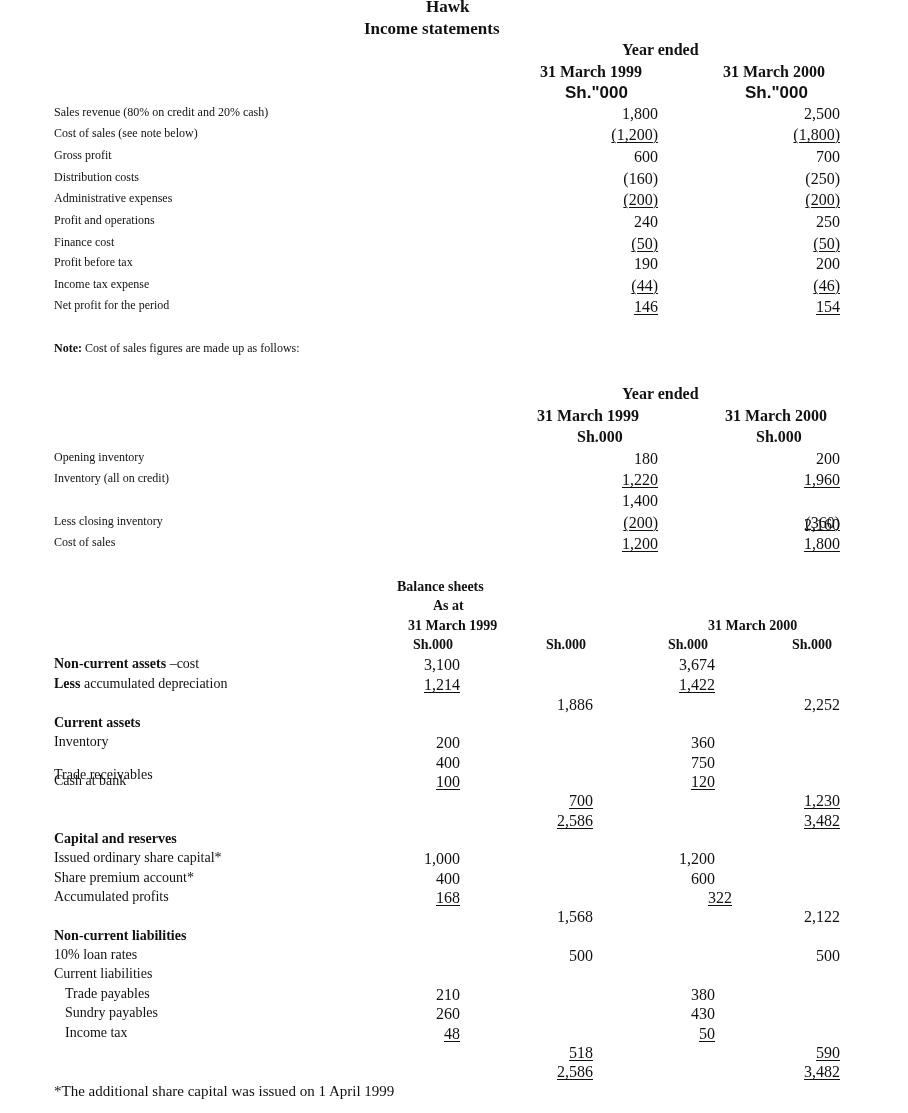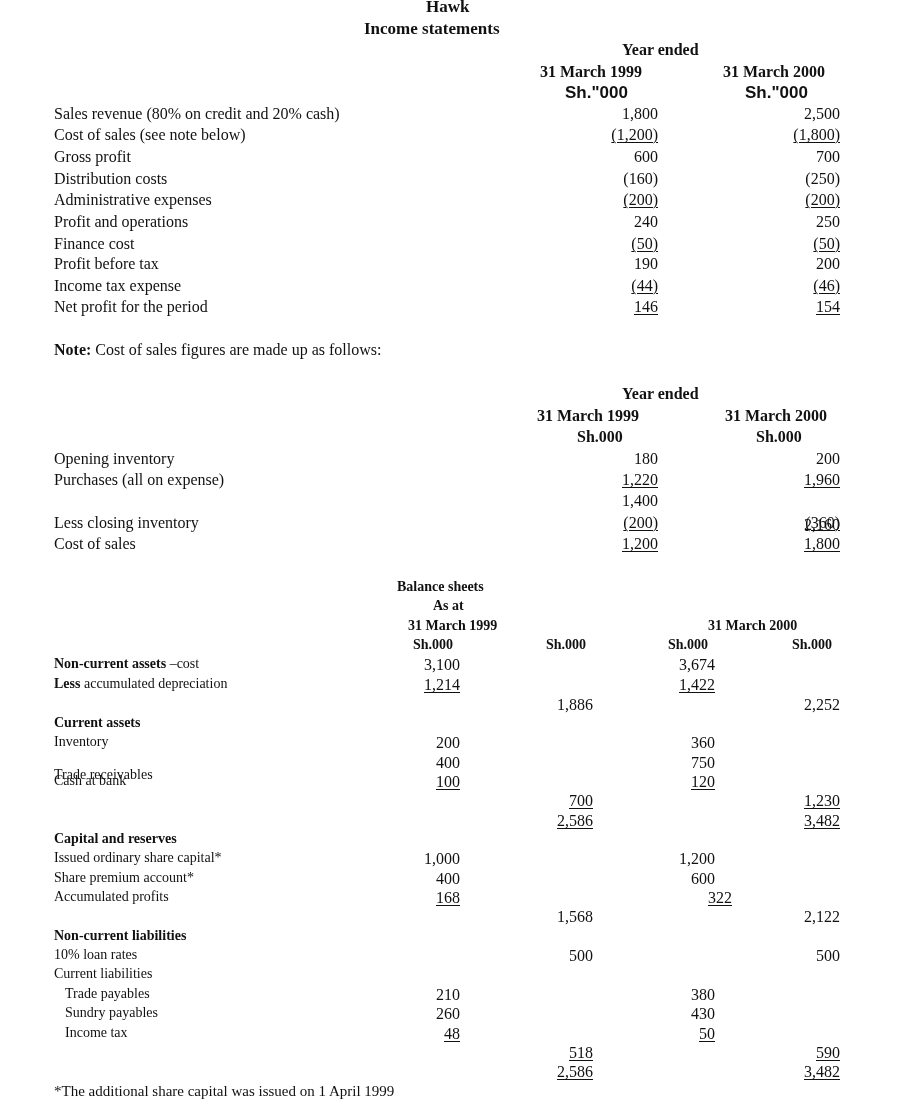--- a/index.html
+++ b/index.html
@@ -2,21 +2,21 @@
 <html><head>
   <meta charset="utf-8">
   <style>
     html, body { margin: 0; padding: 0; background: #ffffff; }
     body {
       width: 908px; height: 1113px; position: relative; overflow: hidden;
       font-family: "Liberation Serif", "DejaVu Serif", serif;
       color: #111111;
     }
     .t { position: absolute; white-space: nowrap; line-height: 1; }
-    .lbl { font-size: 16px; }
+    .lbl { font-size: 12px; }
     .num { font-size: 16px; text-align: right; }
     .bold { font-weight: bold; }
     .sans { font-family: "Liberation Sans", "DejaVu Sans", sans-serif; font-weight: bold; font-size: 17px; }
     .u { text-decoration: underline; text-decoration-thickness: 1px; text-underline-offset: 2px; }
     .bs .lbl { font-size: 14px; }
     .bs .num { font-size: 16px; text-align: center; }
     .hdr { font-size: 16px; font-weight: bold; }
     .bs .hdr { font-size: 14px; }
   </style>
 </head>
@@ -82,21 +82,21 @@
 <div class="t hdr" style="left:537px; top:408px;">31 March 1999</div>
 <div class="t hdr" style="left:725px; top:408px;">31 March 2000</div>
 <div class="t hdr" style="left:577px; top:429px;">Sh.000</div>
 <div class="t hdr" style="left:756px; top:429px;">Sh.000</div>
 
 <div>
   <div class="t lbl" style="left:54px; top:451px;">Opening inventory</div>
   <div class="t num" style="right:250px; top:451px;">180</div>
   <div class="t num" style="right:68px; top:451px;">200</div>
 
-  <div class="t lbl" style="left:54px; top:472px;">Purchases (all on expense)</div>
+  <div class="t lbl" style="left:54px; top:472px;">Inventory (all on credit)</div>
   <div class="t num u" style="right:250px; top:472px;">1,220</div>
   <div class="t num u" style="right:68px; top:472px;">1,960</div>
 
   <div class="t num" style="right:250px; top:493px;">1,400</div>
   <div class="t num" style="right:68px; top:493px;margin-top:24px;">2,160</div>
 
   <div class="t lbl" style="left:54px; top:515px;">Less closing inventory</div>
   <div class="t num u" style="right:250px; top:515px; padding-left:6px;">(200)</div>
   <div class="t num u" style="right:68px; top:515px; padding-left:6px;">(360)</div>
 

